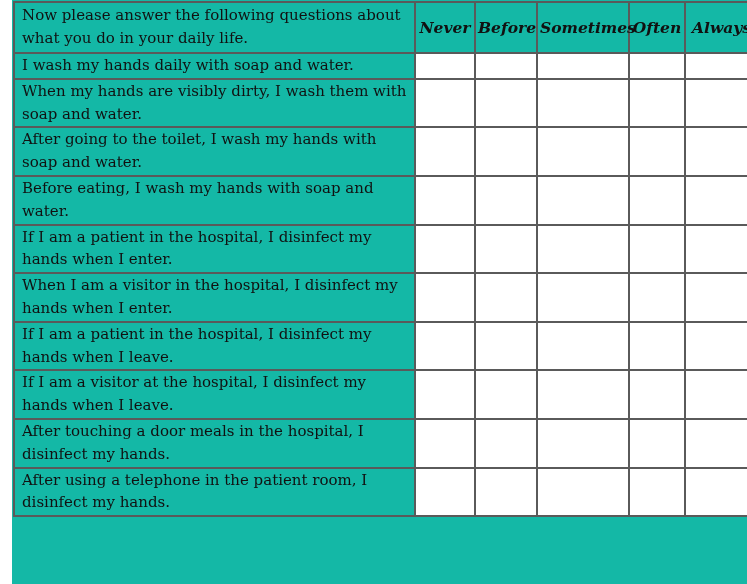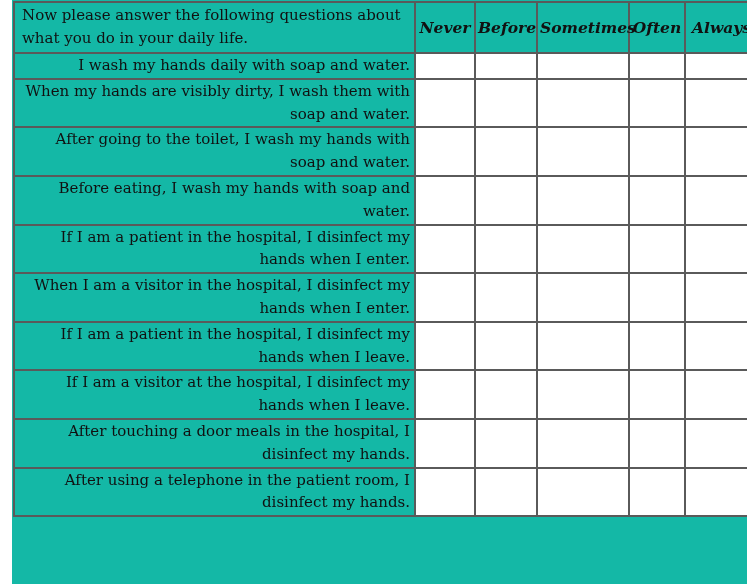--- a/index.html
+++ b/index.html
@@ -51,21 +51,21 @@
     padding: 1px 6px 2px 7px;
   }
   th.option-cell {
     font-weight: bold;
     font-style: italic;
     text-align: center;
     font-size: 15.5px;
     padding: 0 2px;
   }
   td.question-cell {
-    text-align: right;
+    text-align: left;
     font-size: 15px;
     line-height: 22.8px;
     padding: 0px 4px 1px 7px;
     height: 23px;
     border-radius: 7px;
   }
   td.answer-cell {
     background: #ffffff;
   }
 </style>

